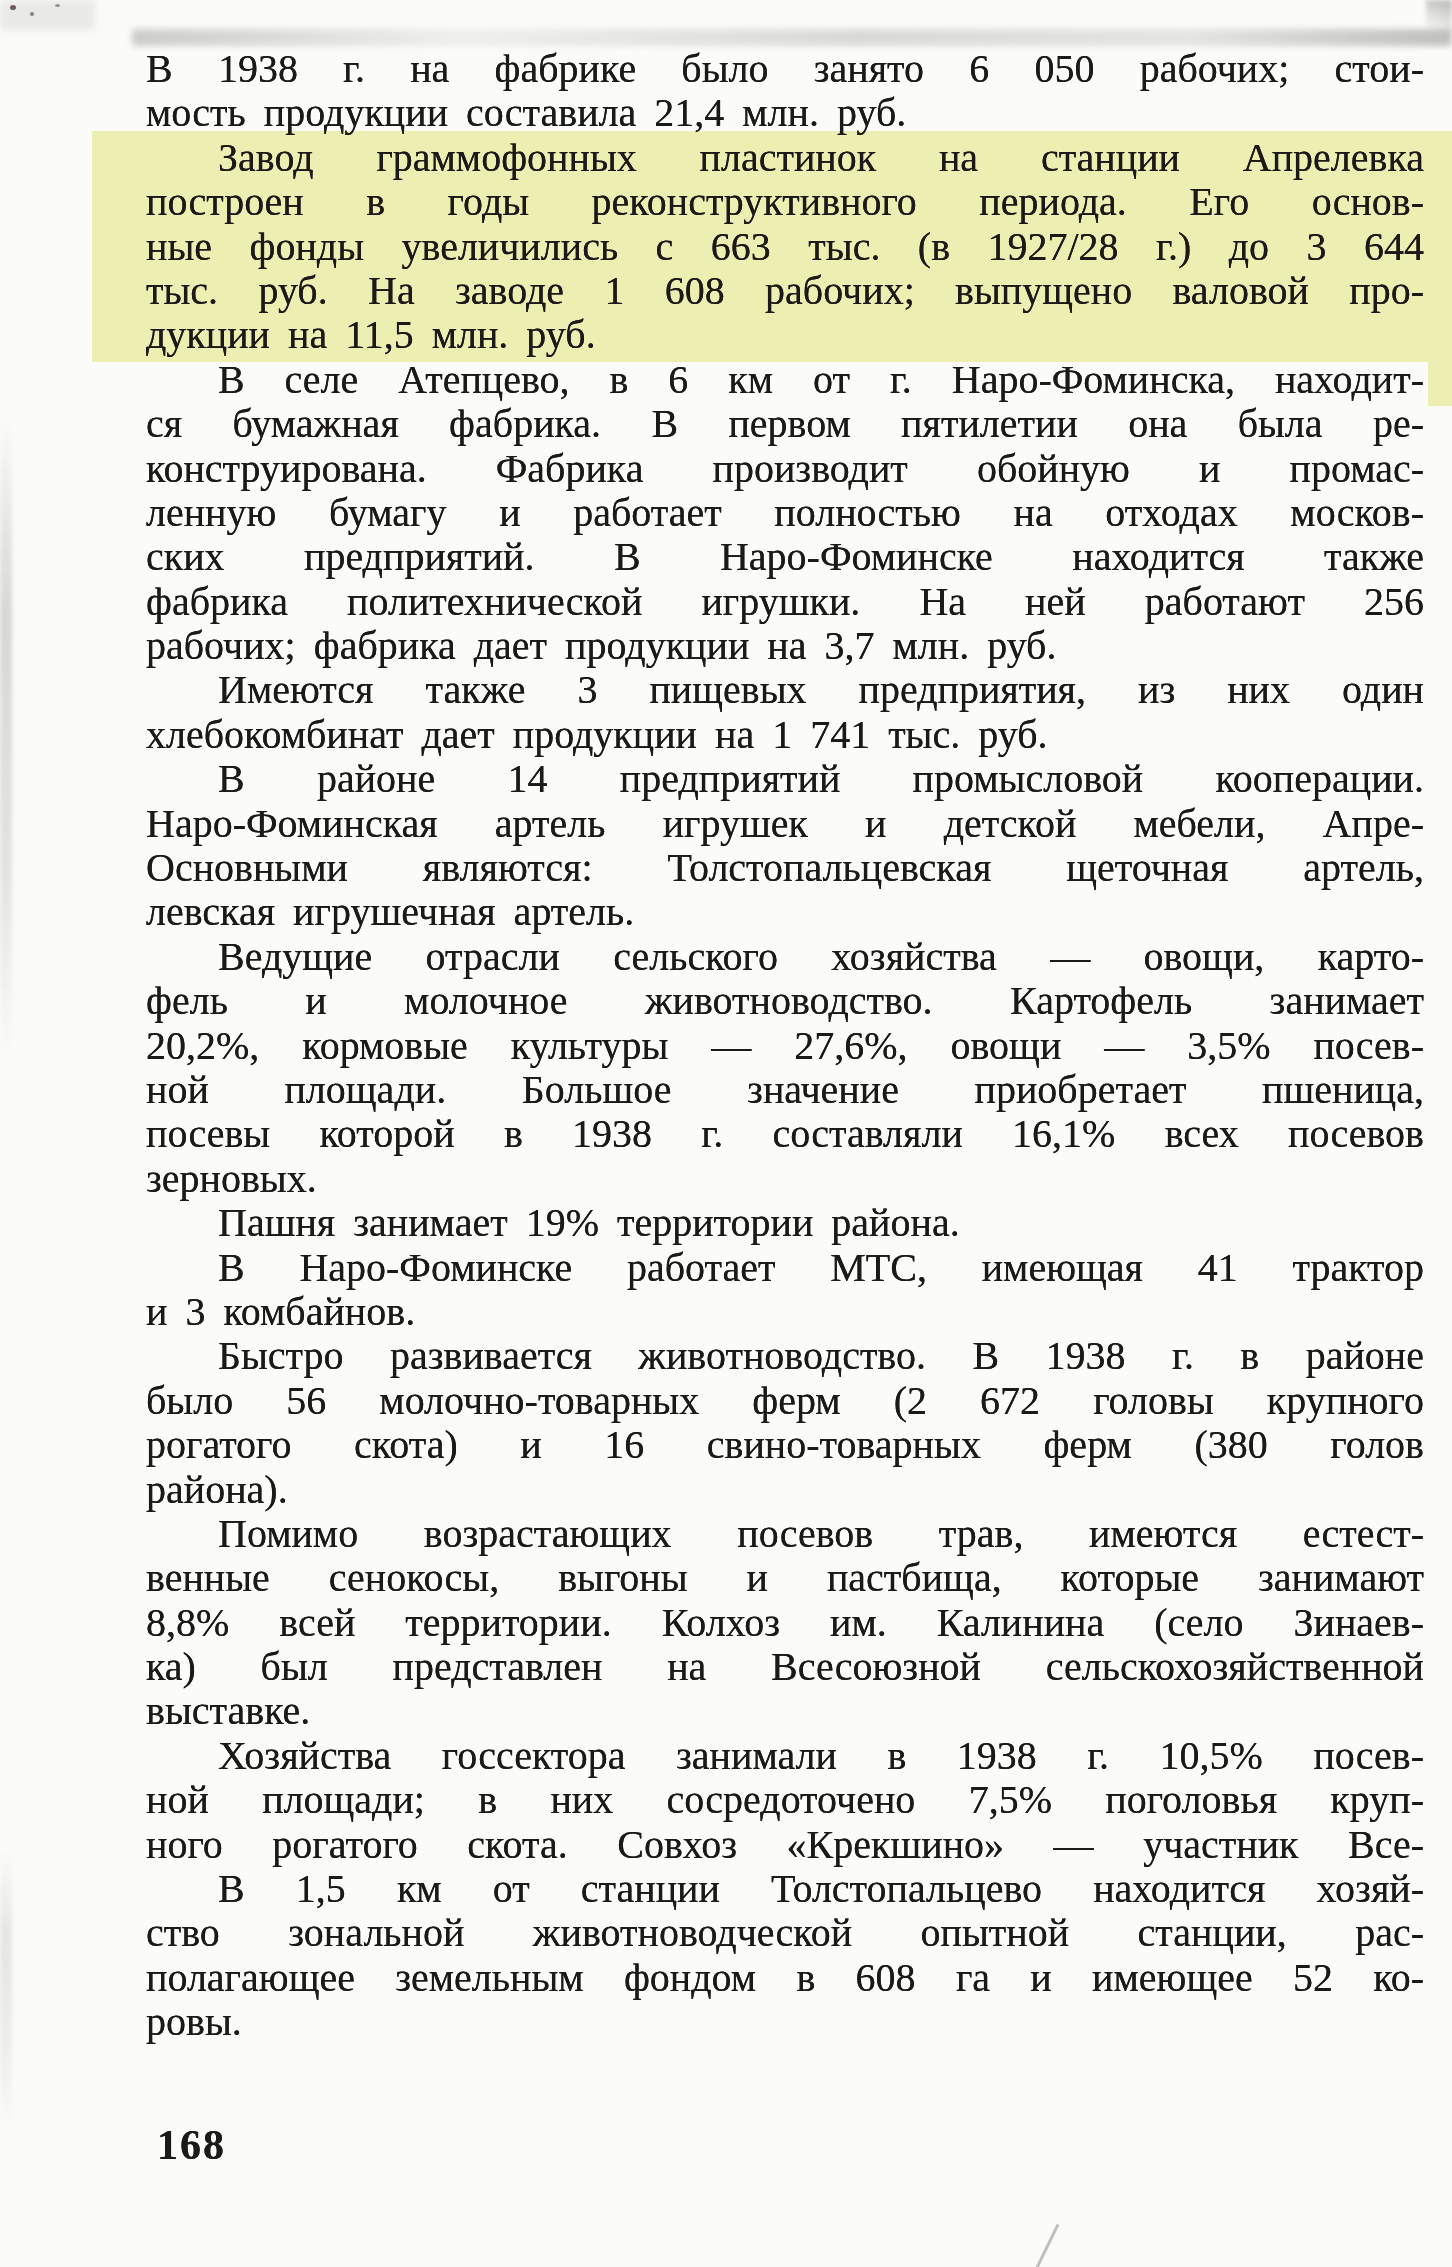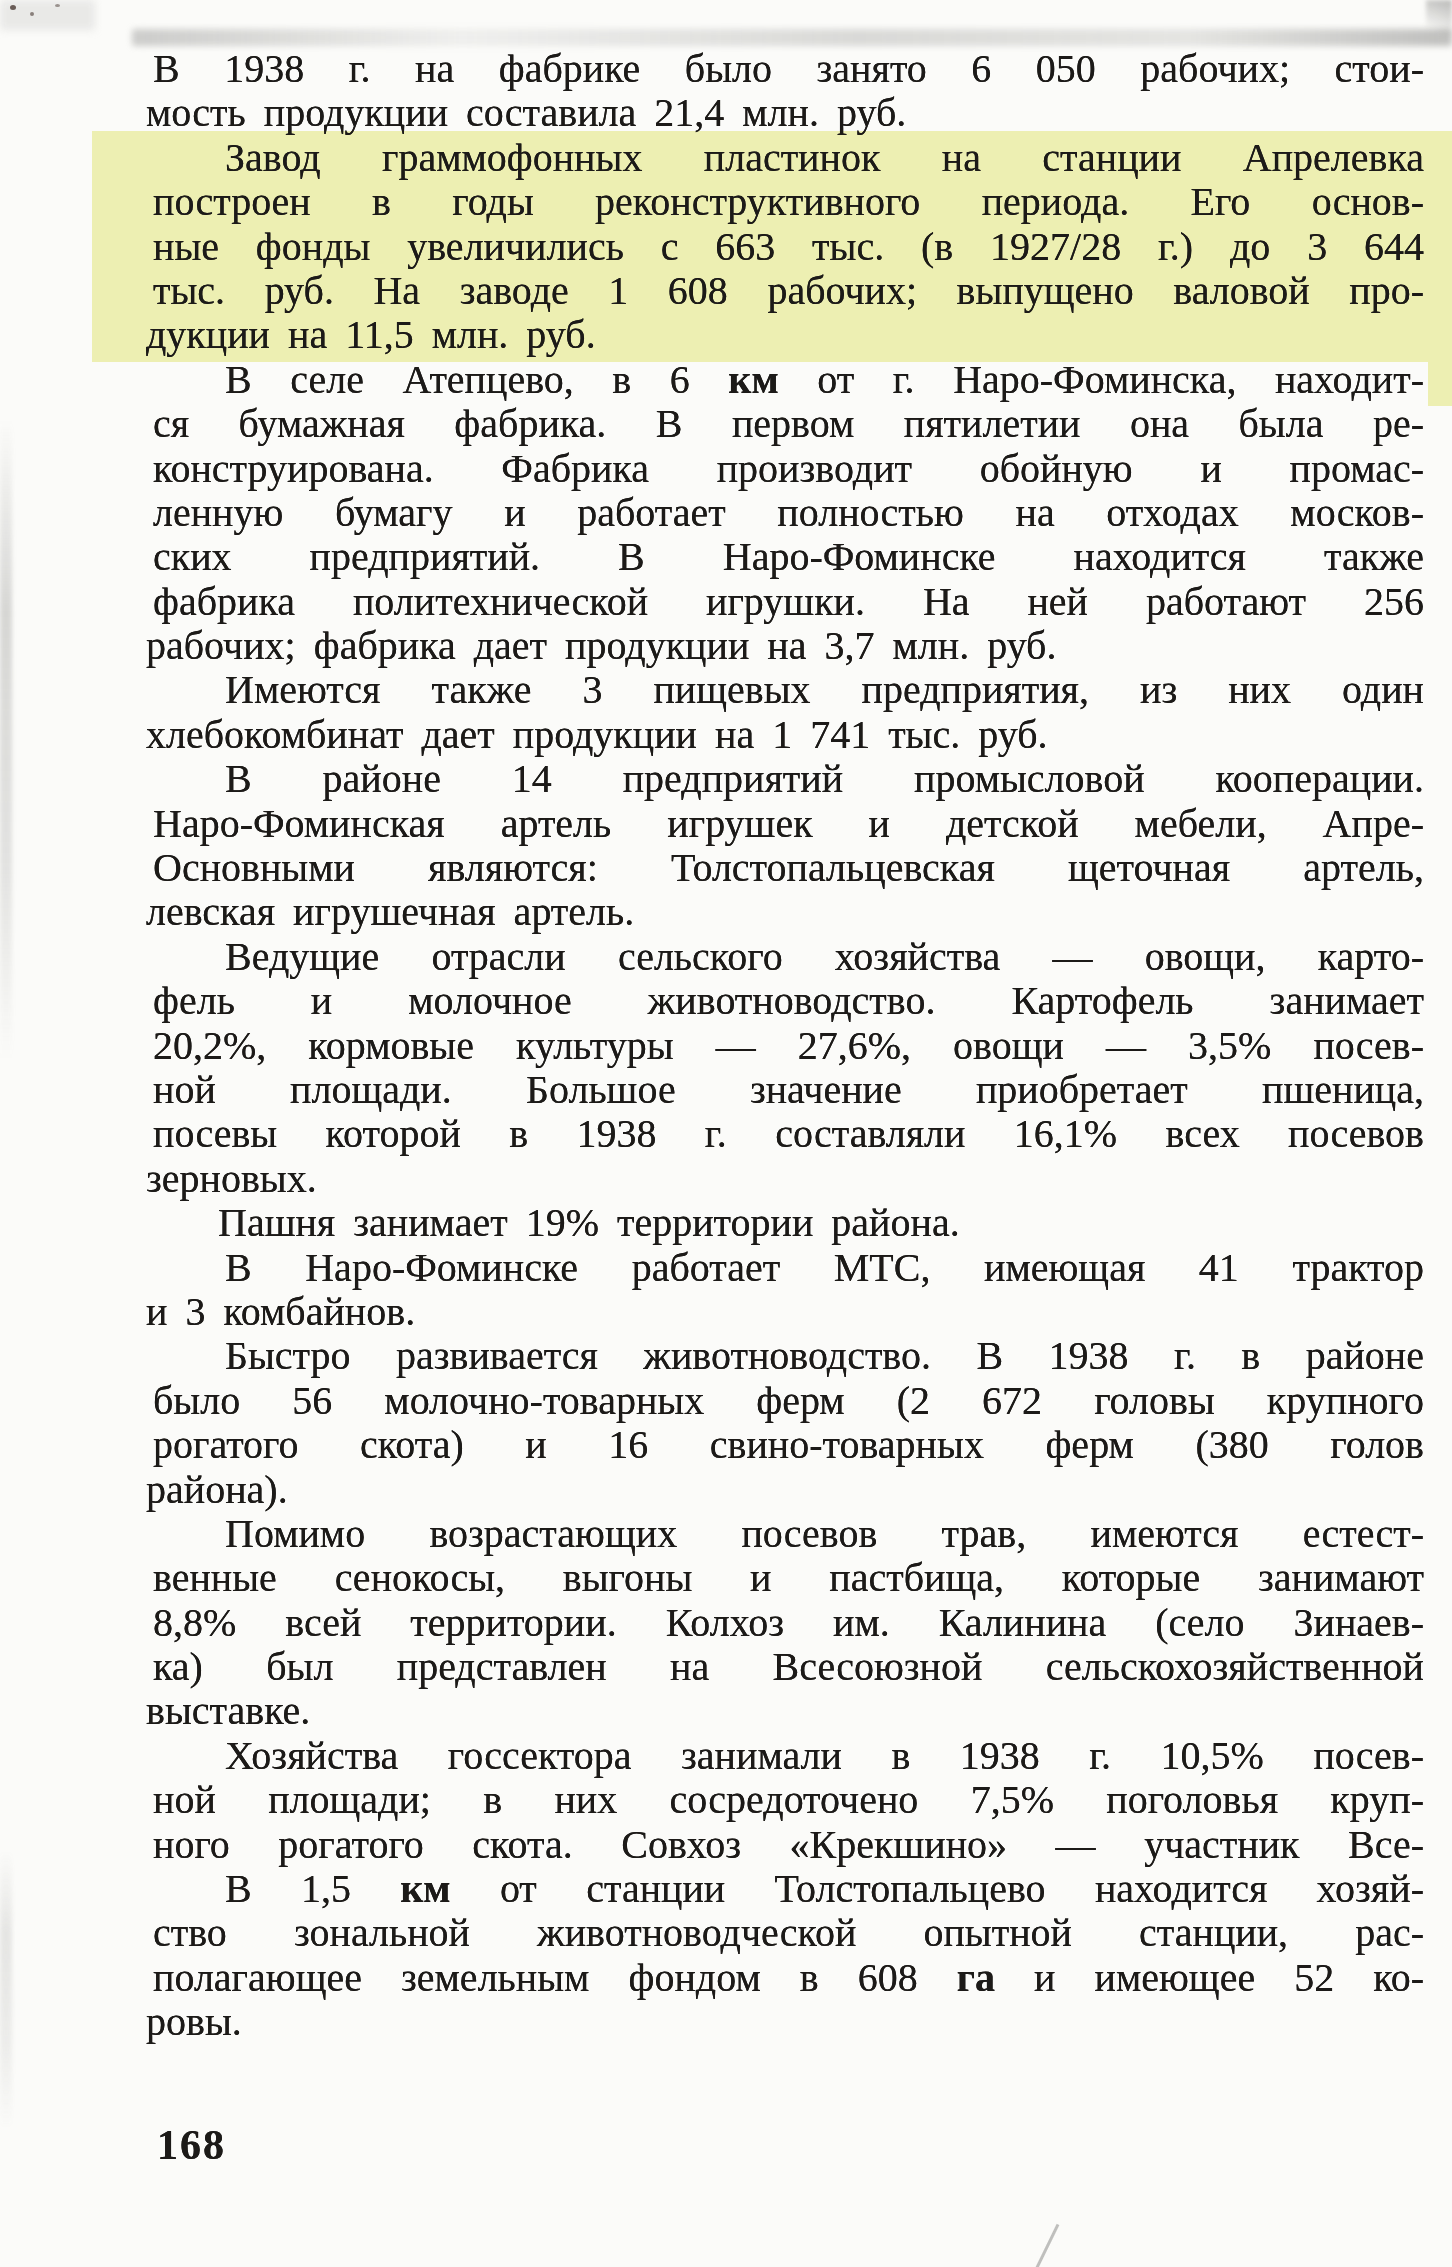--- a/index.html
+++ b/index.html
@@ -18,23 +18,23 @@
   }
   
   .text{
     position:absolute;left:146px;top:47px;width:1278px;
     font-size:40px;line-height:44.4px;color:var(--ink);
     text-shadow:0 0 .5px currentColor;
     z-index:2;
   }
   .ln{height:44.4px;word-spacing:8px;}
   .ln.ind{padding-left:72px;}
-  .ln.j{text-align:justify;margin-left:7px;}
+  .ln.j{text-align:justify;}
   .ln.j::after{content:"";display:inline-block;width:100%;height:0;}
-  .ln b{font-weight:bold;}
+  .ln b{font-weight:normal;}
   
   .hl-main{position:absolute;left:92px;top:131px;width:1360px;height:231px;background:var(--hl);z-index:1;}
   .hl-tab{position:absolute;left:1428px;top:362px;width:24px;height:44px;background:var(--hl);z-index:1;}
   
   .pageno{
     position:absolute;left:157px;top:2124px;
     font-size:42px;font-weight:bold;line-height:1;letter-spacing:2px;
     color:var(--ink);text-shadow:0 0 .5px currentColor;z-index:2;
   }
   

